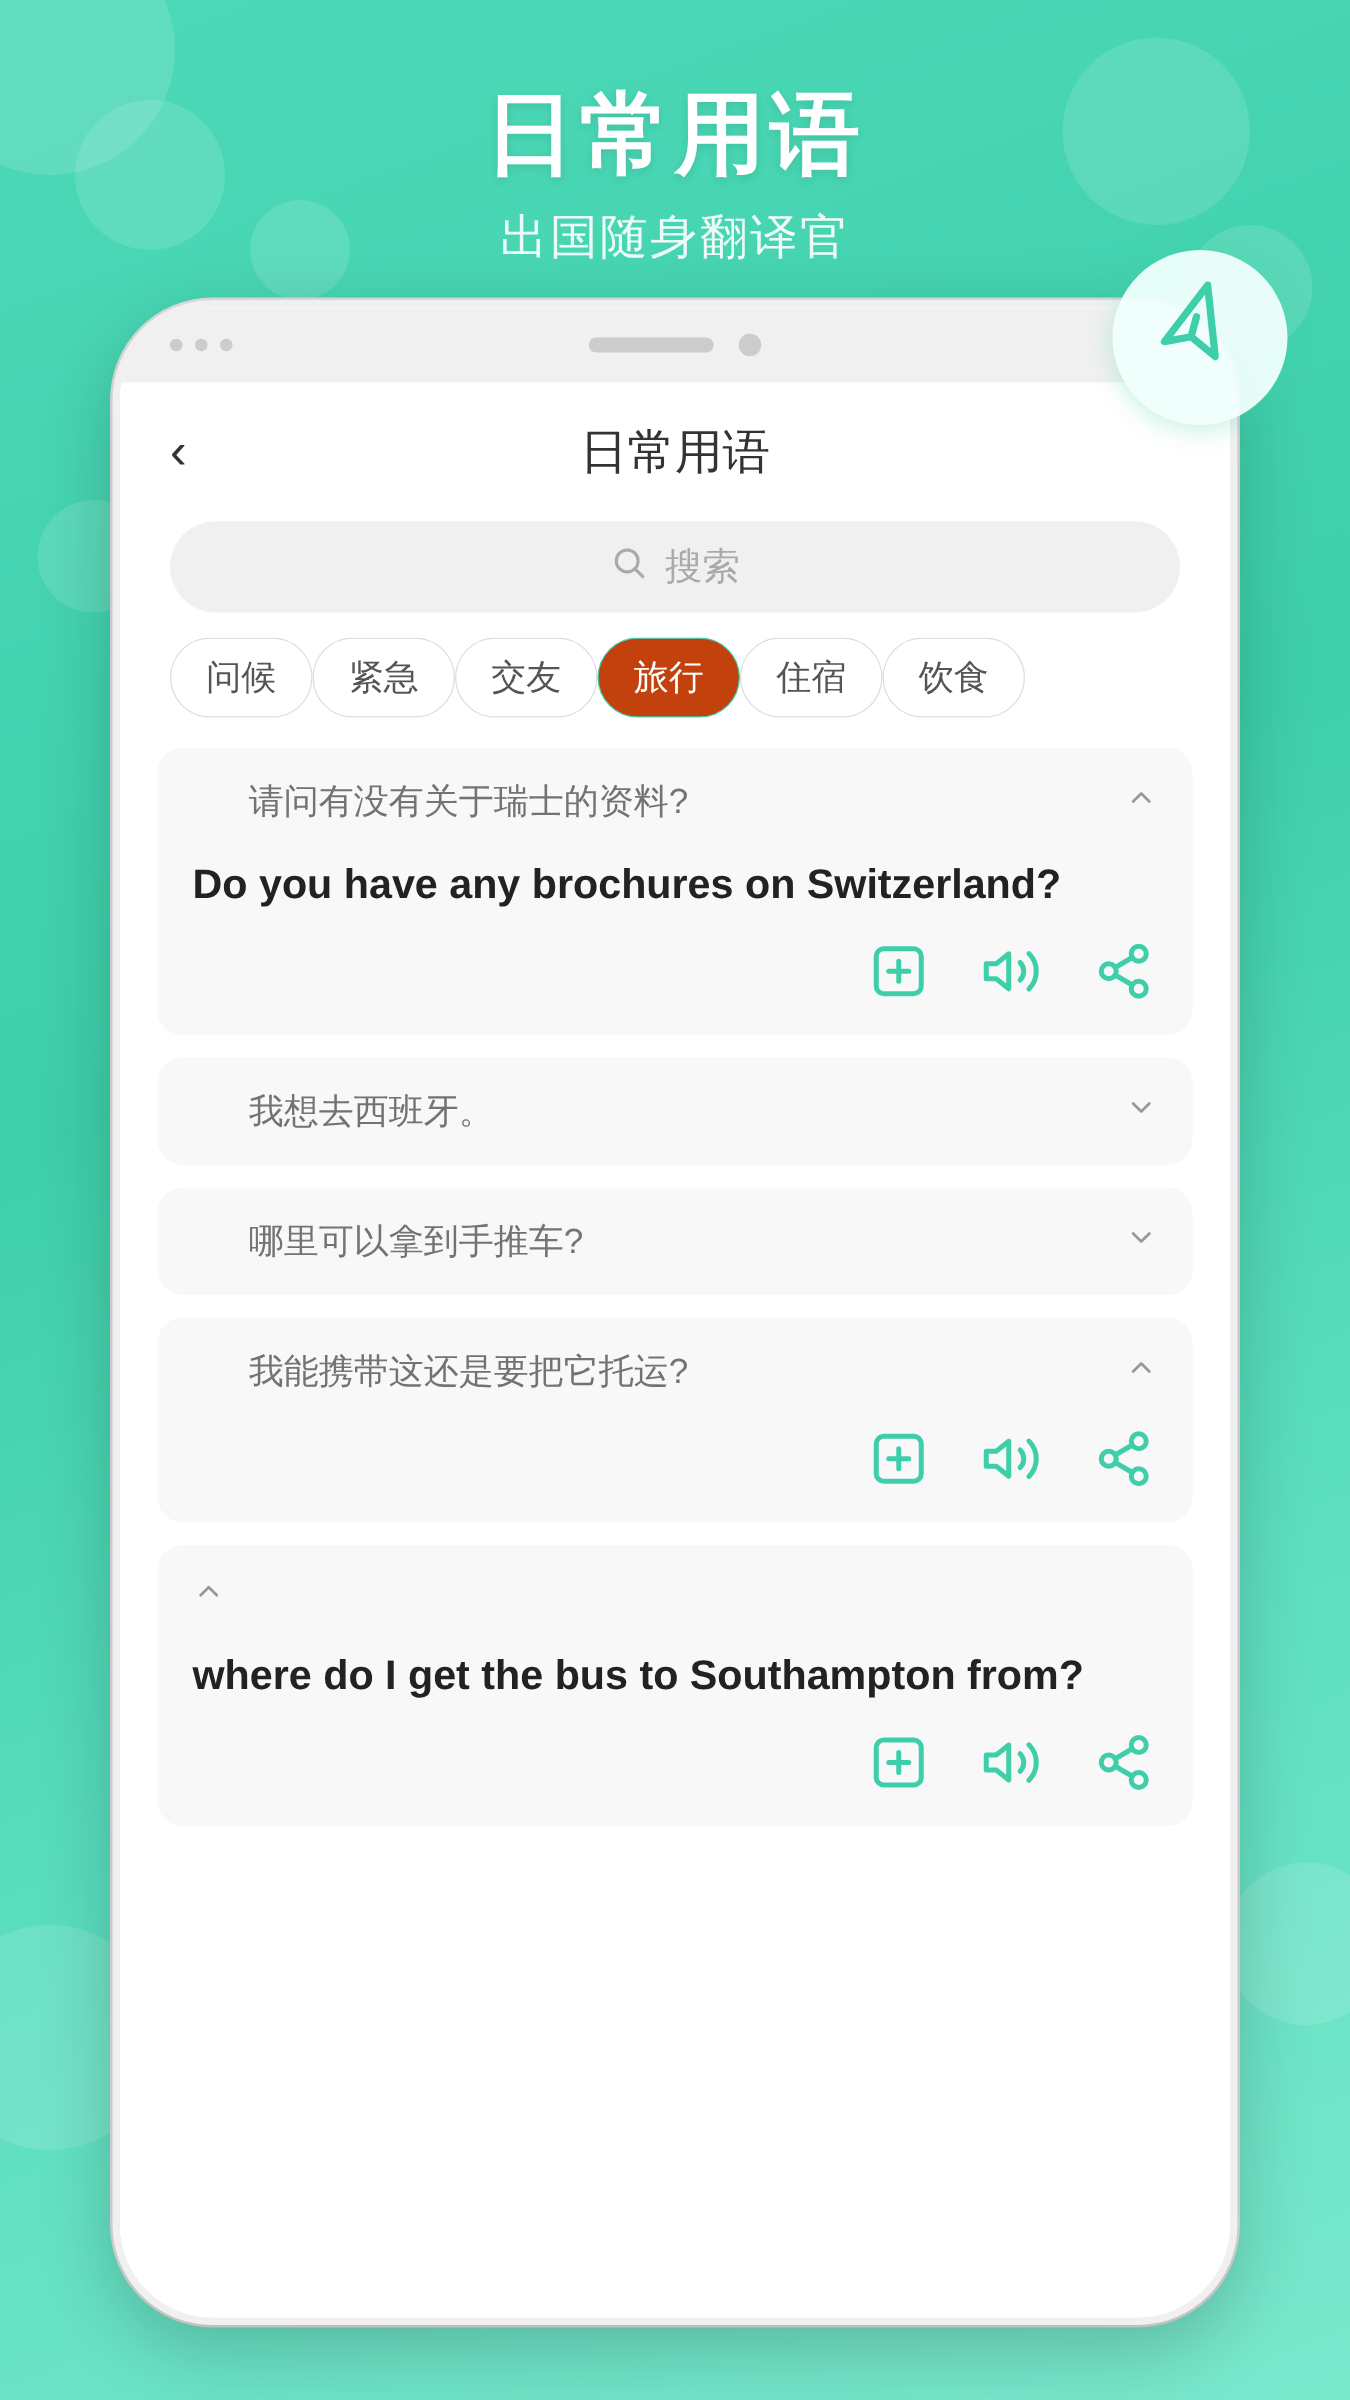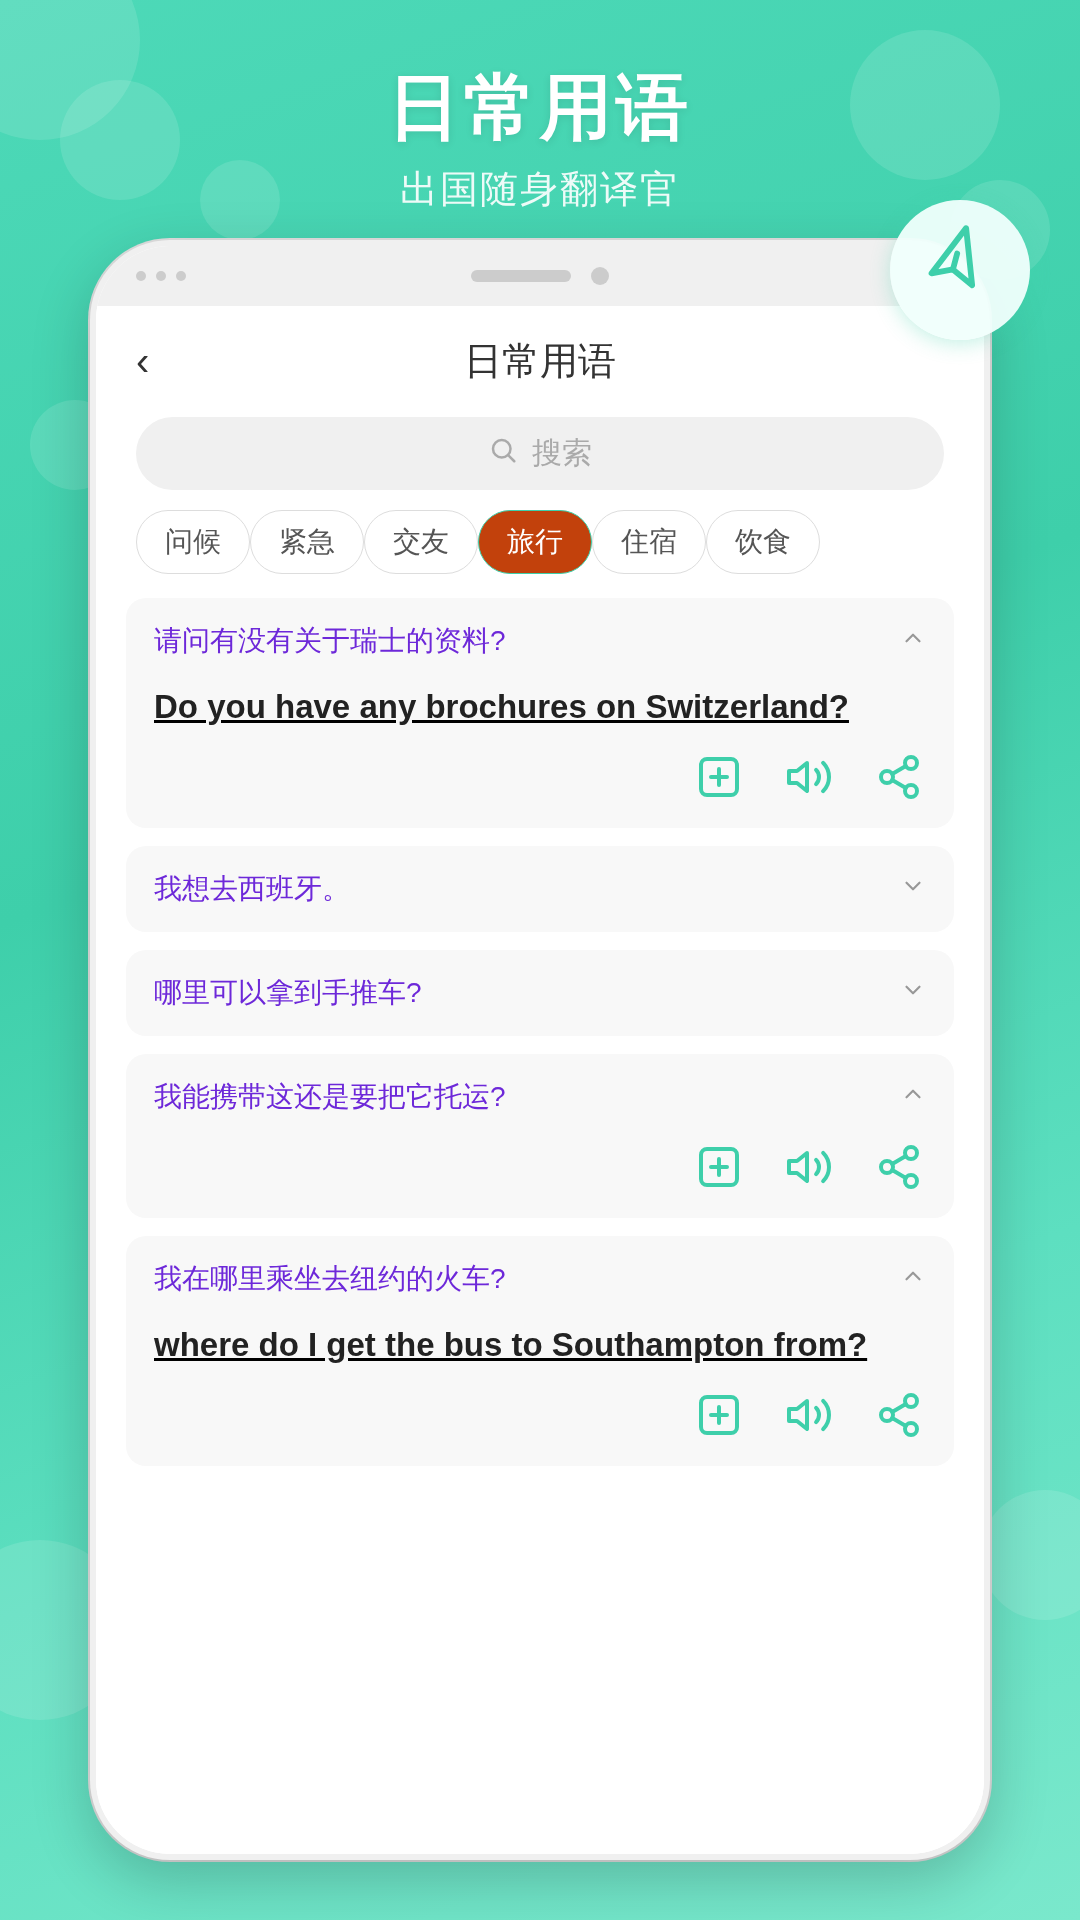--- a/index.html
+++ b/index.html
@@ -222,31 +222,31 @@
 
     .phrase-header {
       display: flex;
       align-items: center;
       justify-content: space-between;
       padding: 24px 28px;
     }
 
     .phrase-cn {
       font-size: 28px;
-      color: #6d28d9;
+      color: #737373;
+      margin-left: 45px;
     }
 
     .phrase-chevron {
       font-size: 28px;
       color: #999;
     }
 
     .phrase-expanded {
       padding: 0 28px 24px;
-      text-decoration: underline;
     }
 
     .phrase-en {
       font-size: 33px;
       font-weight: 700;
       color: #222;
       line-height: 1.4;
       margin-bottom: 20px;
     }
 
@@ -452,21 +452,20 @@
                     <circle cx="18" cy="19" r="3" stroke="#3ecfaa" stroke-width="2"></circle>
                     <path d="M8.59 13.51L15.42 17.49M15.41 6.51L8.59 10.49" stroke="#3ecfaa" stroke-width="2" stroke-linecap="round"></path>
                   </svg>
                 </div>
               </div>
             </div>
           </div>
 
           <div class="phrase-item">
             <div class="phrase-header">
-              <span class="phrase-cn">我在哪里乘坐去纽约的火车?</span>
               <span class="phrase-chevron">
                 <svg width="26" height="26" viewBox="0 0 24 24" fill="none">
                   <path d="M18 15L12 9L6 15" stroke="#999" stroke-width="2" stroke-linecap="round" stroke-linejoin="round"></path>
                 </svg>
               </span>
             </div>
             <div class="phrase-expanded">
               <div class="phrase-en">where do I get the bus to Southampton from?</div>
               <div class="phrase-actions">
                 <div class="action-btn">

